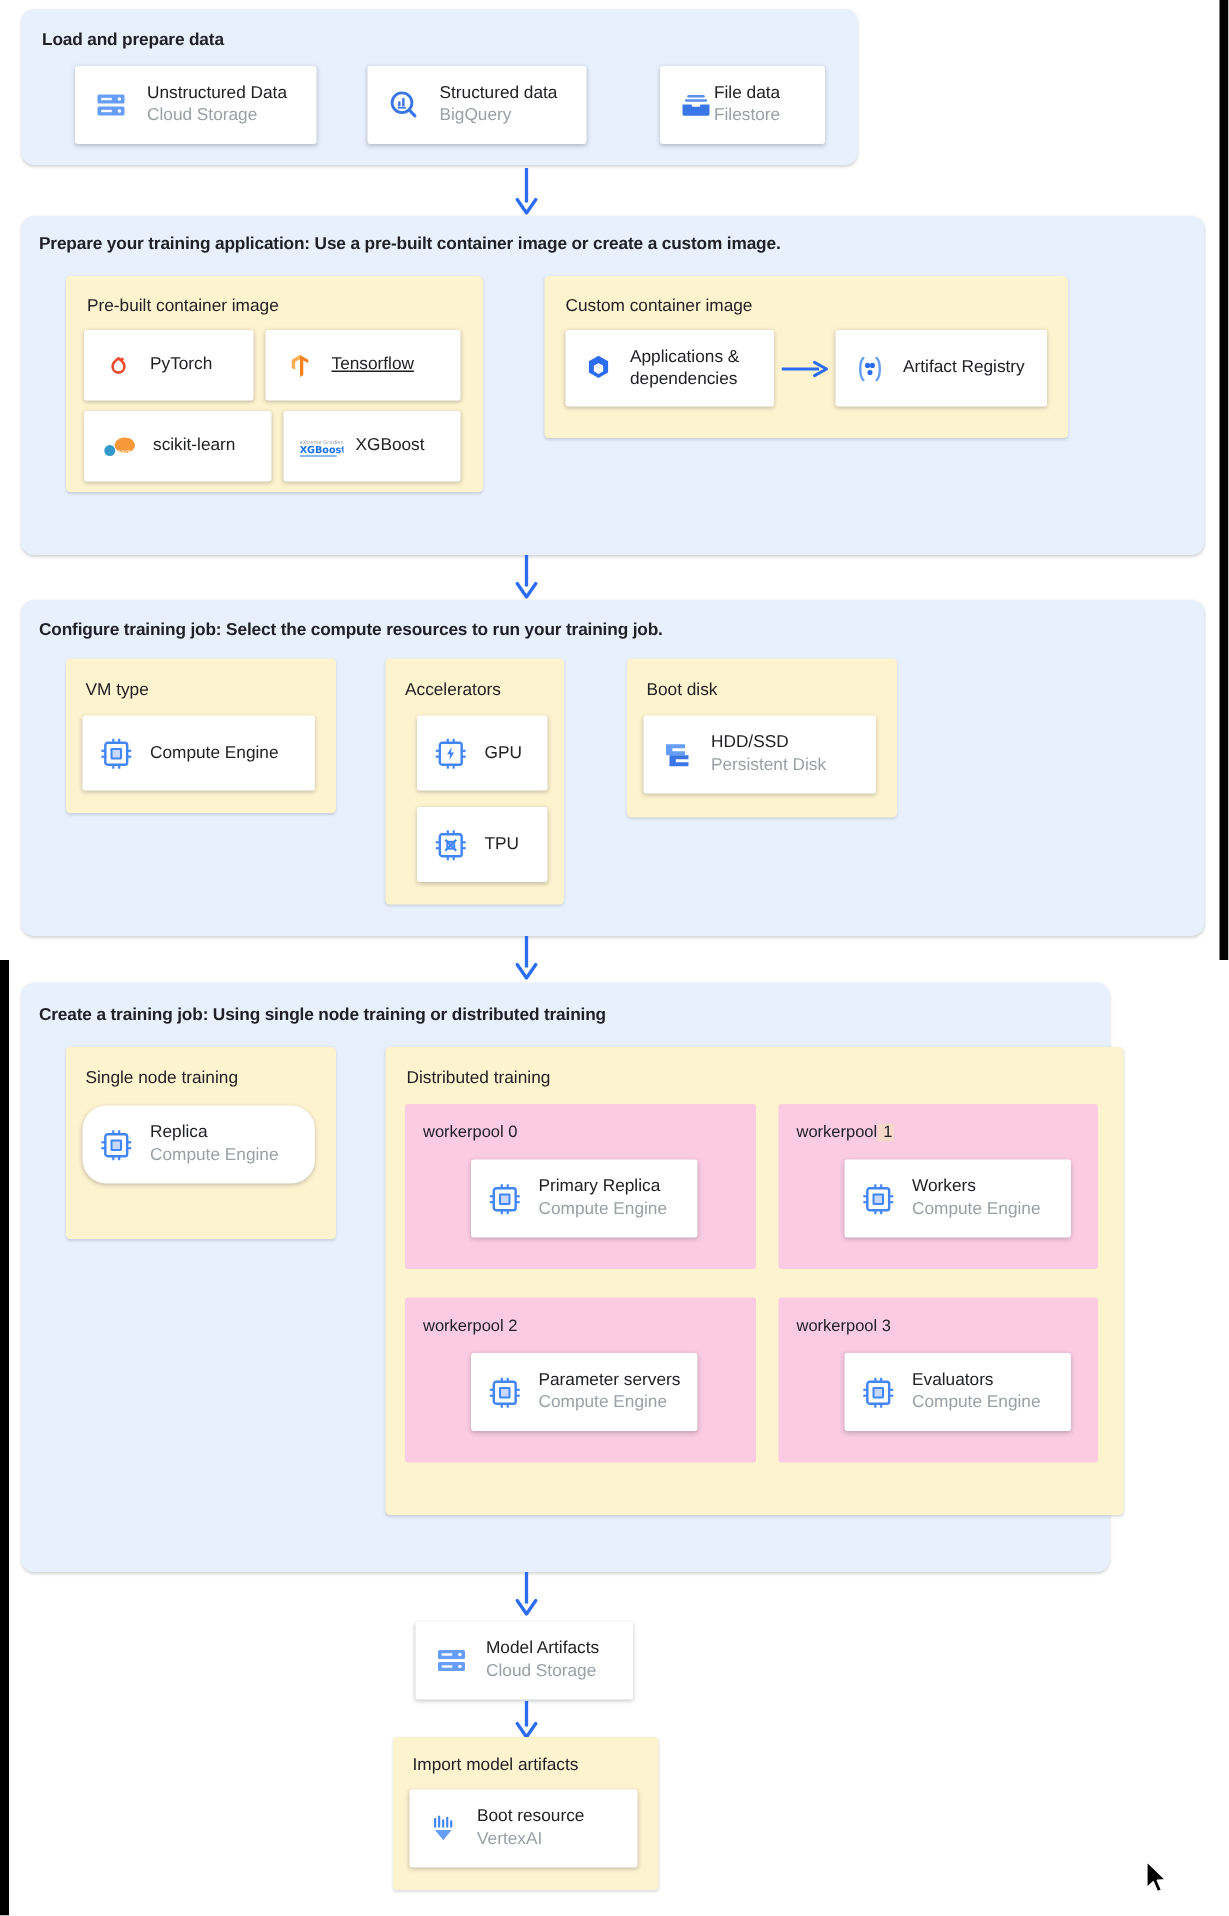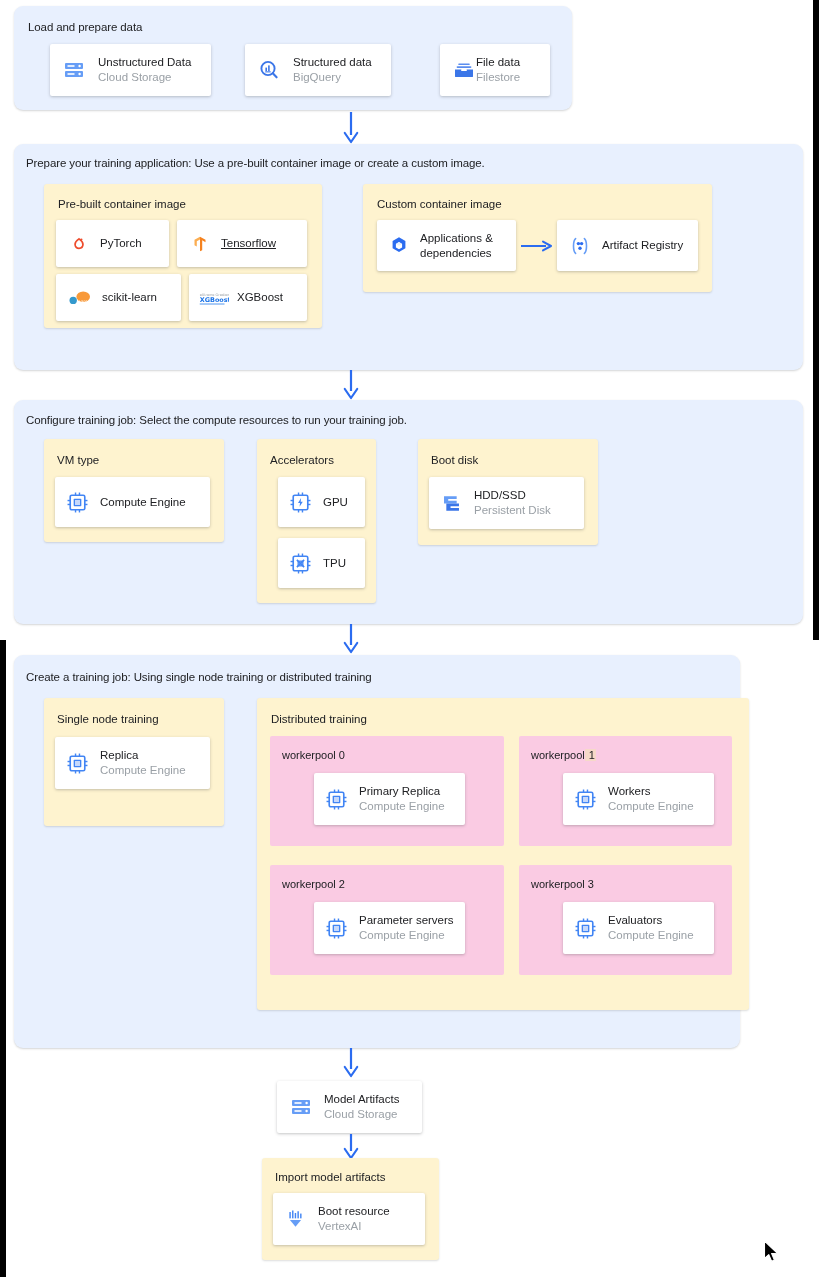--- a/index.html
+++ b/index.html
@@ -27,21 +27,21 @@
 
   
   .stage {
     position: absolute;
     background: #e8f0fe;
     border-radius: 9px;
     box-shadow: 0 1px 2px rgba(60,64,67,.22);
   }
   .stage-title {
     font-size: 11.5px;
-    font-weight: normal;
+    font-weight: bold;
     color: #202124;
     letter-spacing: -0.1px;
     white-space: nowrap;
   }
 
   
   .group {
     position: absolute;
     background: #fef3cf;
     border-radius: 3px;
@@ -356,21 +356,21 @@
       <line x1="11" y1="0" x2="11" y2="21" stroke="#2b6cf0" stroke-width="2.2"></line>
       <path d="M4.8 19 L11 28 L17.2 19" fill="none" stroke="#2b6cf0" stroke-width="2.2" stroke-linecap="round" stroke-linejoin="round"></path>
     </svg>
   </div>
 
   <div class="stage" style="left:14px; top:655px; width:726px; height:393px;">
     <div class="stage-title" style="position:absolute; left:12px; top:16px;">Create a training job: Using single node training or distributed training</div>
 
     <div class="group" style="left:30px; top:43px; width:180px; height:128px;">
       <div class="group-title" style="left:13px; top:15px;">Single node training</div>
-      <div class="card" style="left:11px; top:39px; width:155px; height:52px; padding-left:11px; gap:11px;">
+      <div class="card" style="left:11px; top:39px; width:155px; height:52px; padding-left:11px; gap:11px;border-radius:16px;">
         <span class="ico">
           <svg width="23" height="23" viewBox="0 0 24 24">
             <g fill="#4285f4">
               <rect x="9.2" y="1.6" width="1.5" height="3"></rect>
                 <rect x="13.3" y="1.6" width="1.5" height="3"></rect>
               <rect x="9.2" y="19.4" width="1.5" height="3"></rect>
                 <rect x="13.3" y="19.4" width="1.5" height="3"></rect>
               <rect x="1.6" y="9.2" width="3" height="1.5"></rect>
                 <rect x="1.6" y="13.3" width="3" height="1.5"></rect>
               <rect x="19.4" y="9.2" width="3" height="1.5"></rect>

